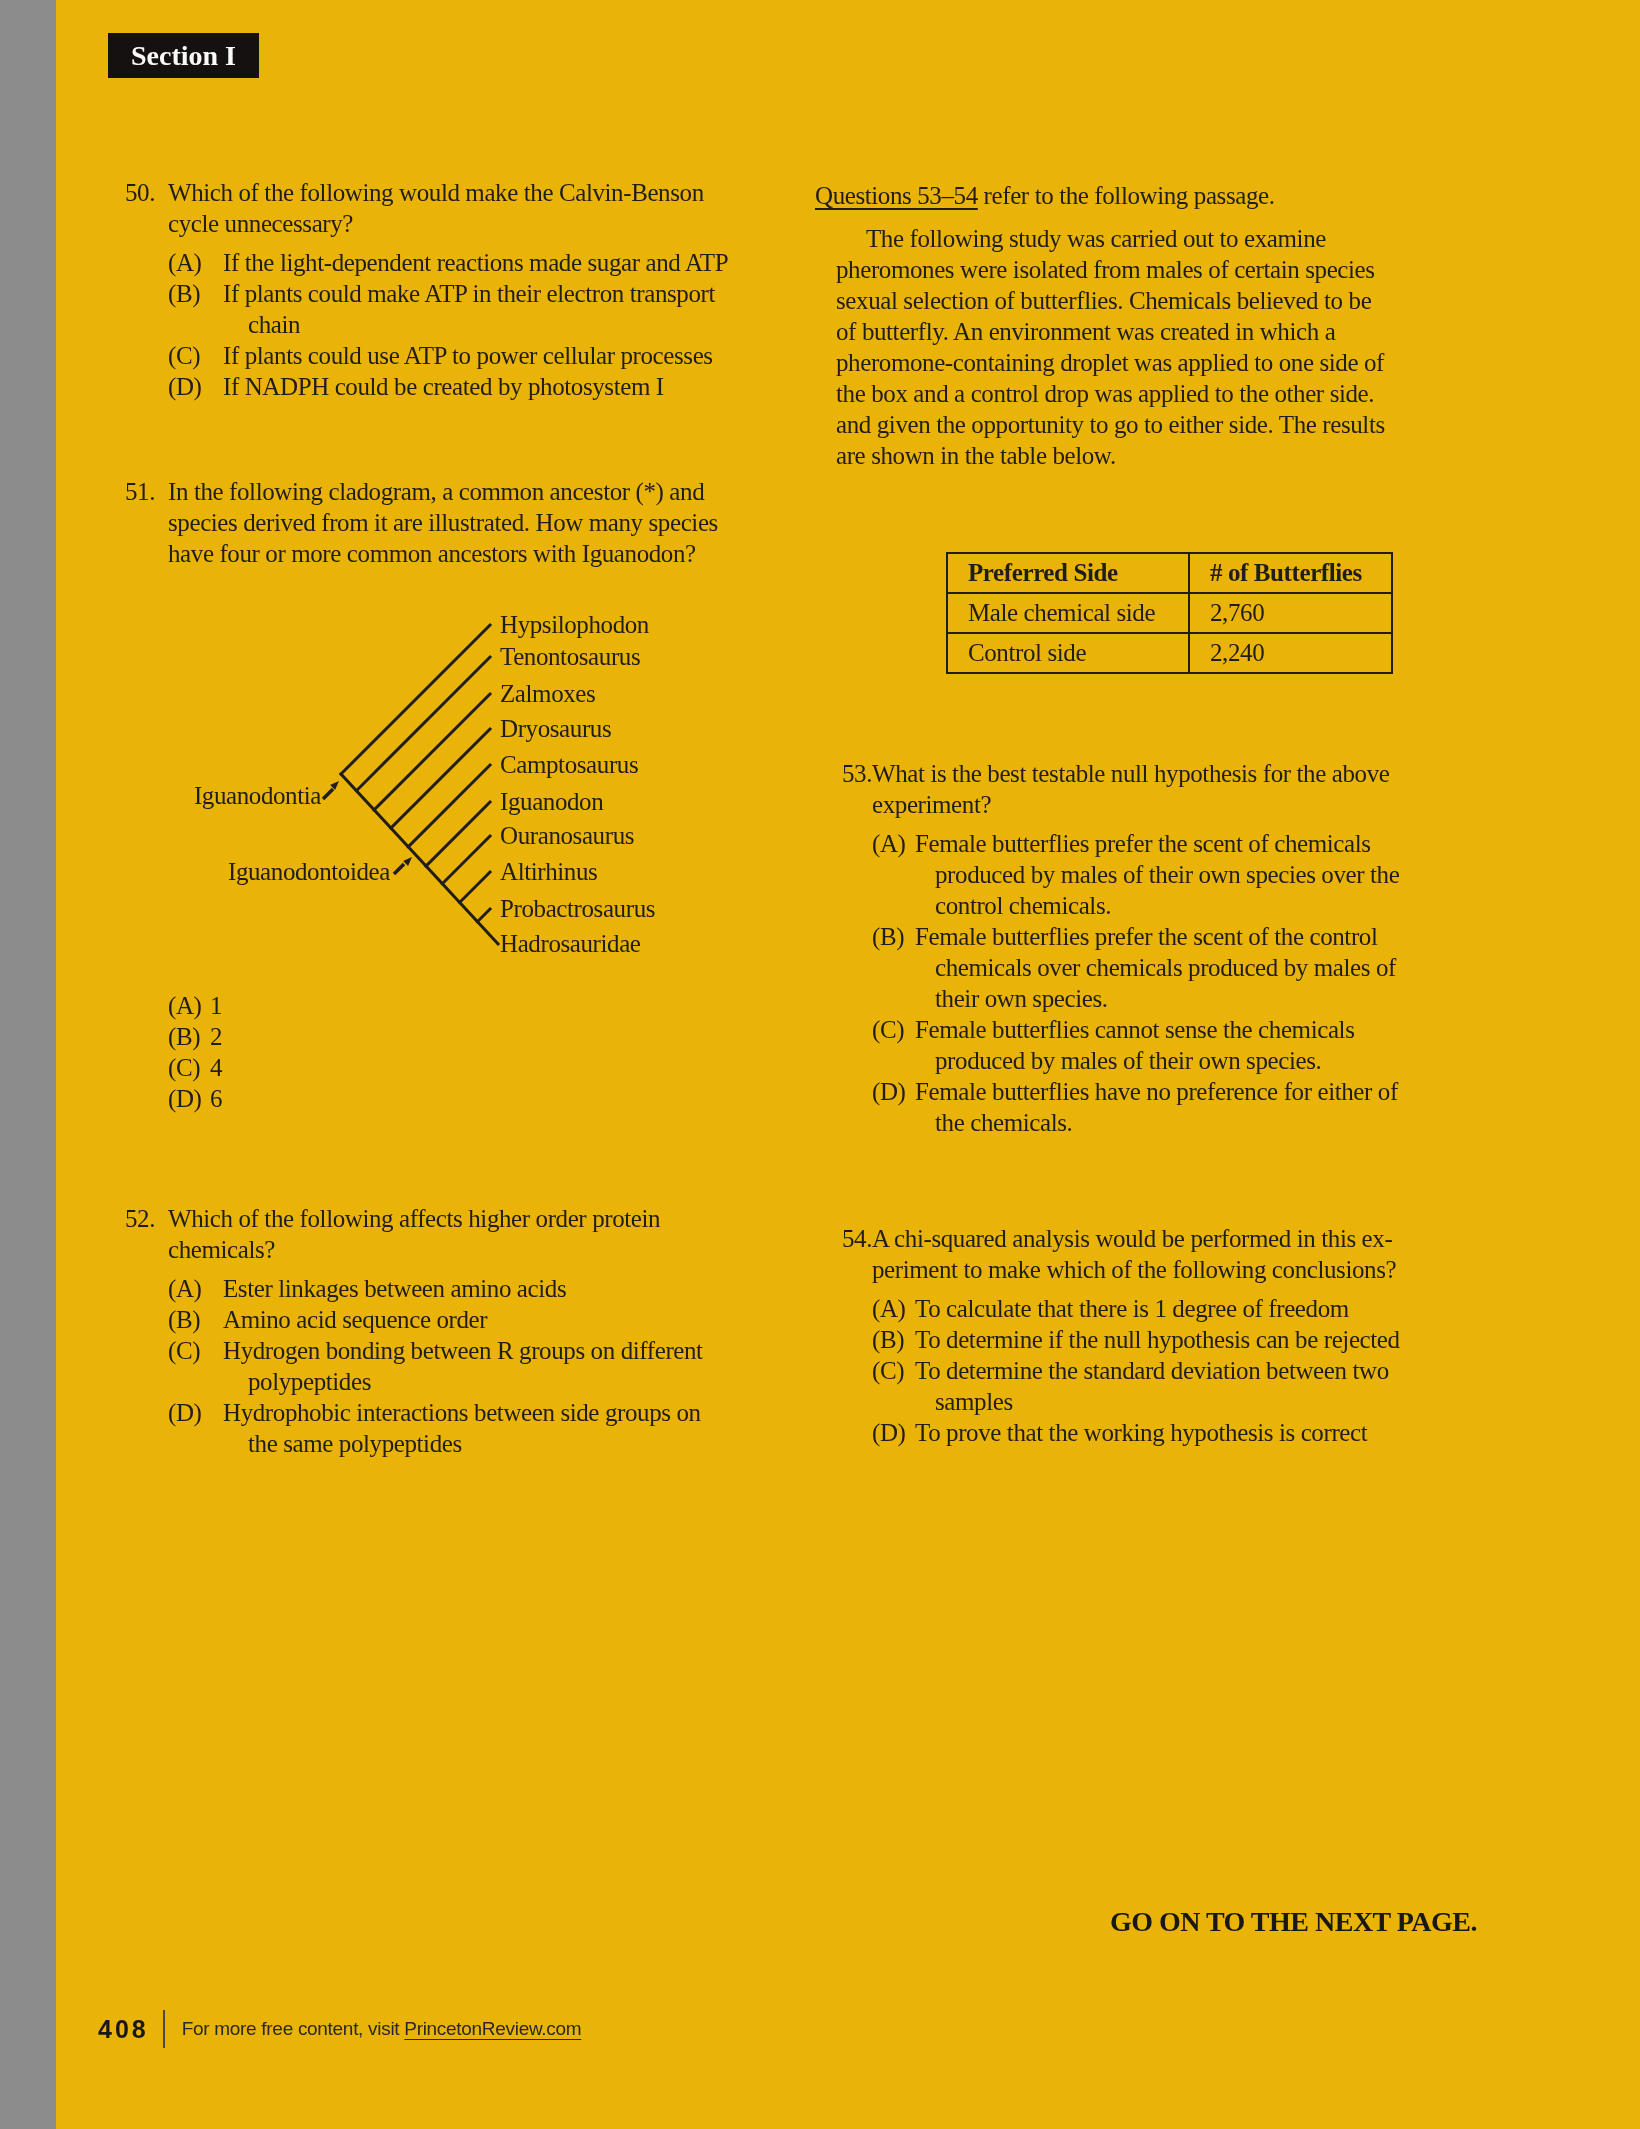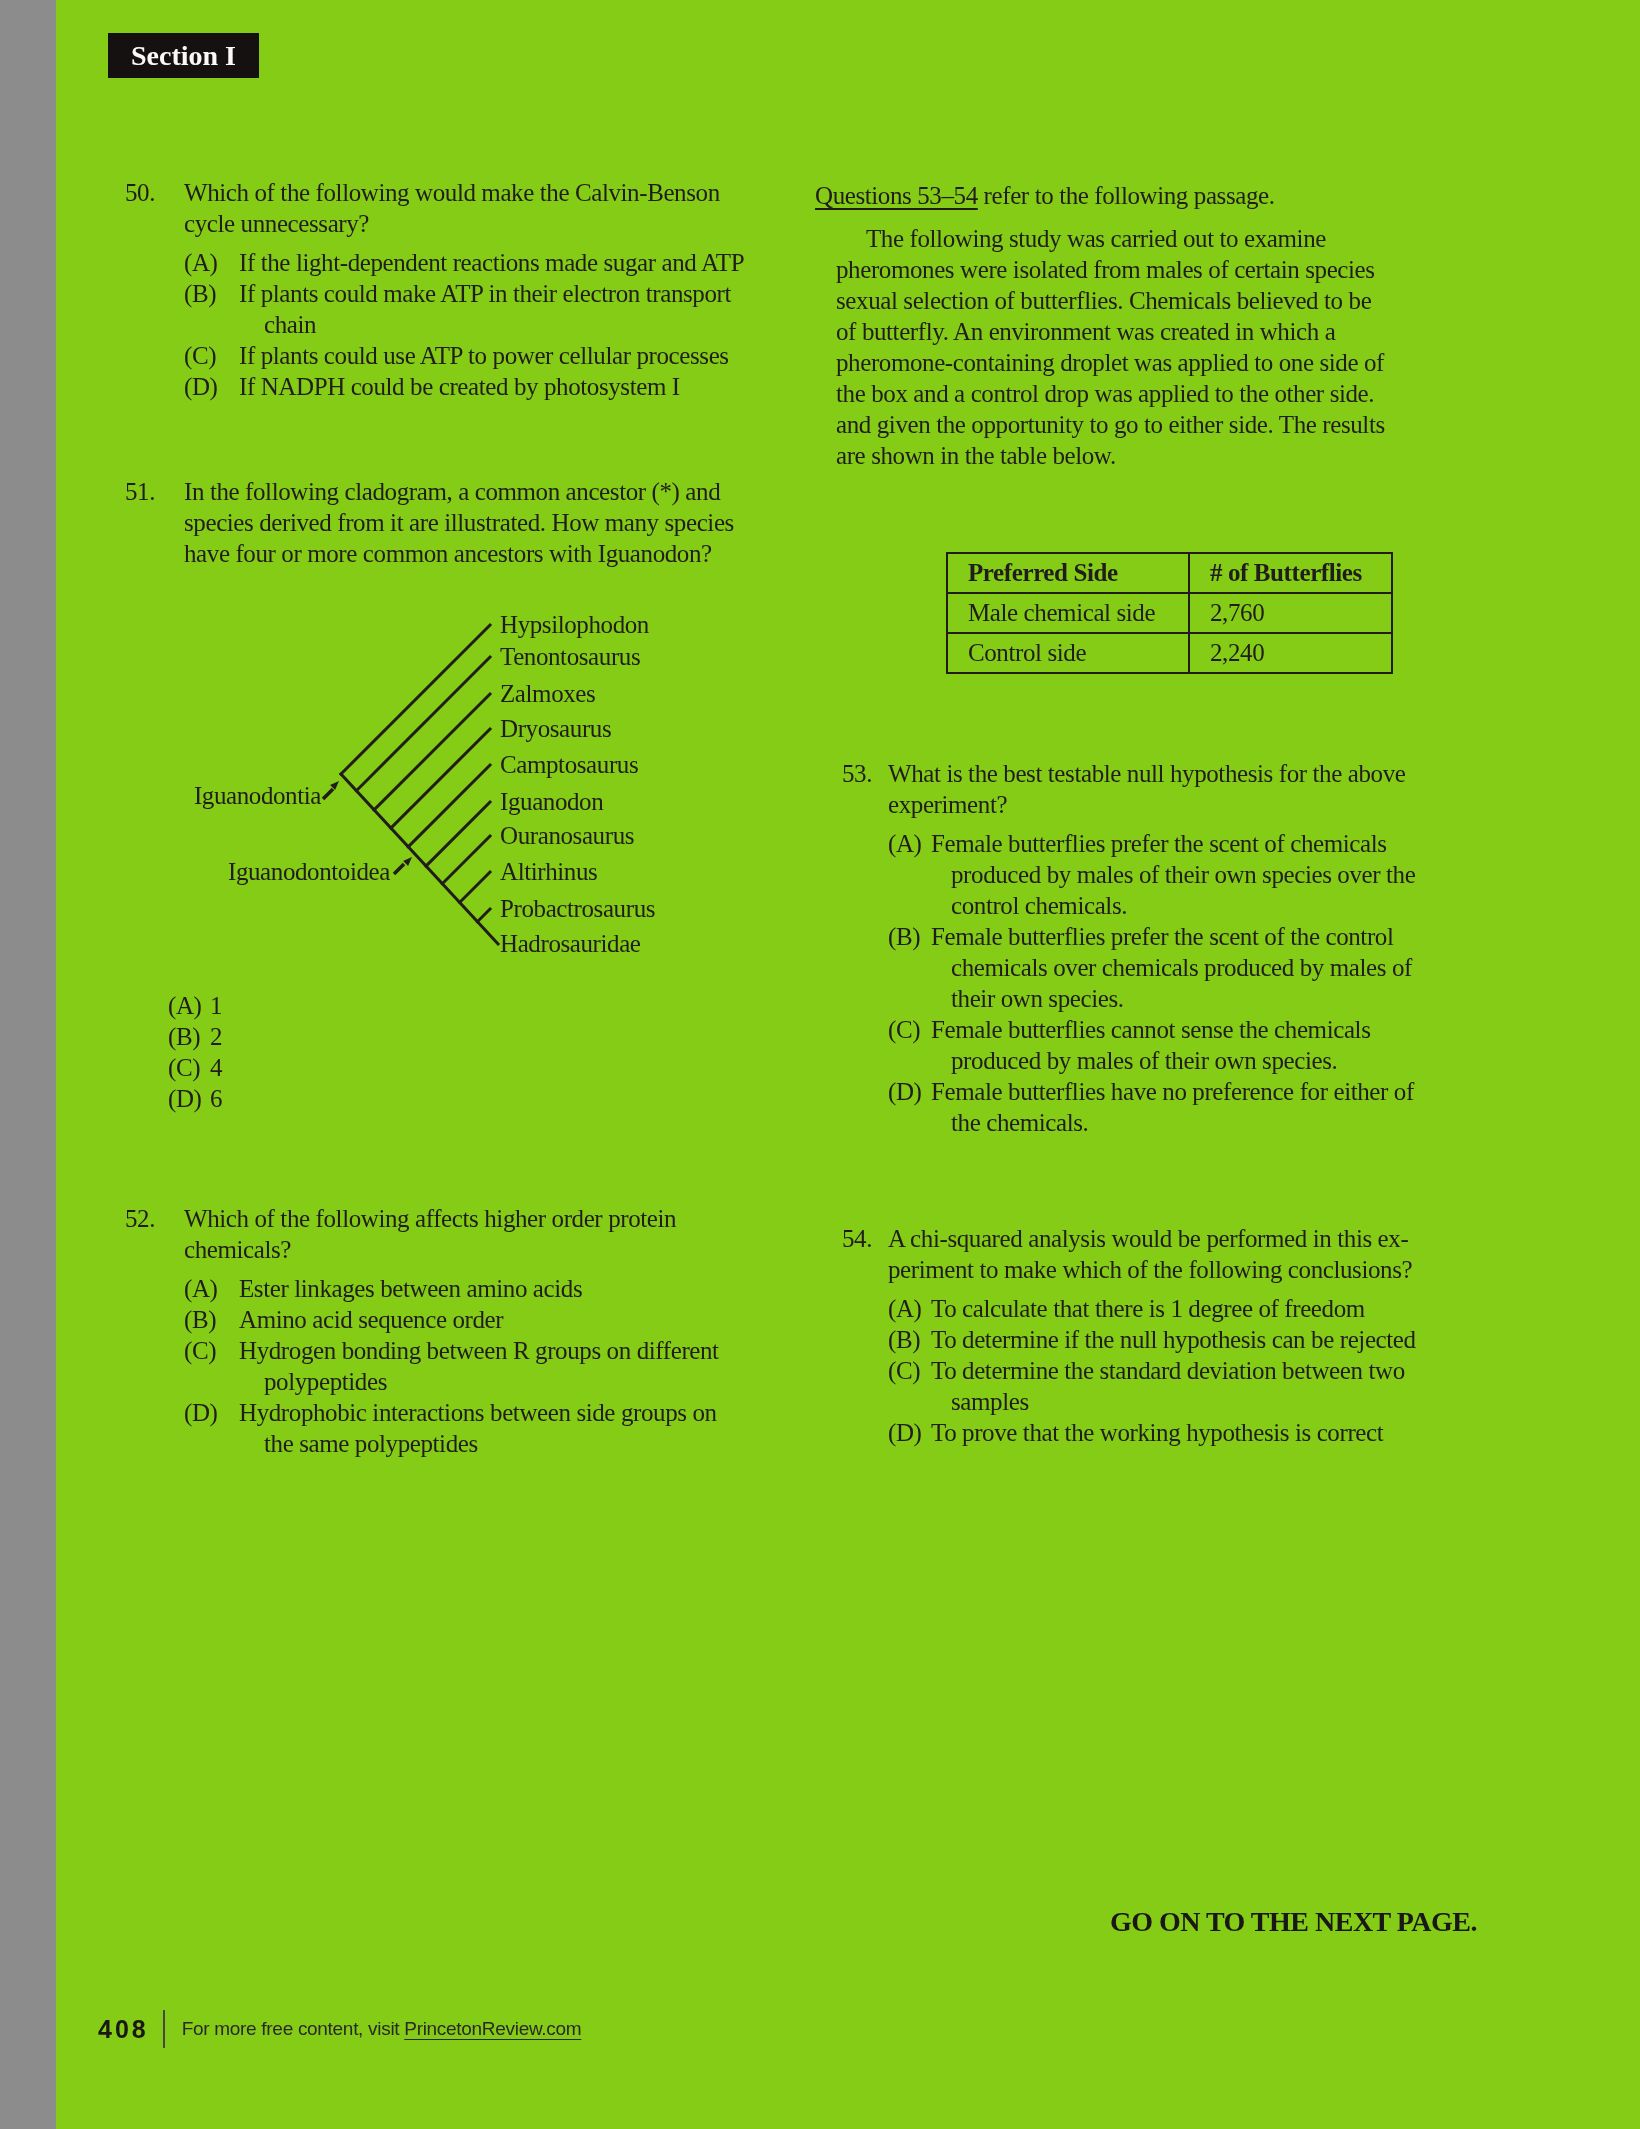--- a/index.html
+++ b/index.html
@@ -1,20 +1,20 @@
 <!DOCTYPE html>
 <html><head>
 <meta charset="utf-8">
 <style>
   html, body { margin: 0; padding: 0; background: #ffffff; }
   .page {
     position: relative;
     width: 1640px;
     height: 2129px;
-    background: #84cc16;
+    background: #eab308;
     font-family: "Liberation Serif", serif;
     color: #211d1a;
     overflow: hidden;
   }
   .gray-bar {
     position: absolute;
     left: 0; top: 0;
     width: 56px; height: 2129px;
     background: #8c8c8c;
   }
@@ -30,21 +30,21 @@
     align-items: center;
     justify-content: center;
   }
   .question, .textblock {
     position: absolute;
     font-size: 25px;
     line-height: 31px;
     letter-spacing: -0.4px;
   }
   .line { display: block; white-space: nowrap; }
-  .q-row { display: flex; gap: 16px; }
+  .q-row { display: flex; }
   .q-num { flex: none; }
   .col-l .q-num { width: 43px; }
   .col-r .q-num { width: 39px; text-align: right; }
   .options { margin-top: 8px; }
   .option { display: flex; }
   .opt-label { flex: none; }
   .col-l .opt-label { width: 55px; }
   .col-r .opt-label { width: 43px; }
   .opt-label.narrow { width: 42px; }
   .col-l .line.cont { padding-left: 25px; }

